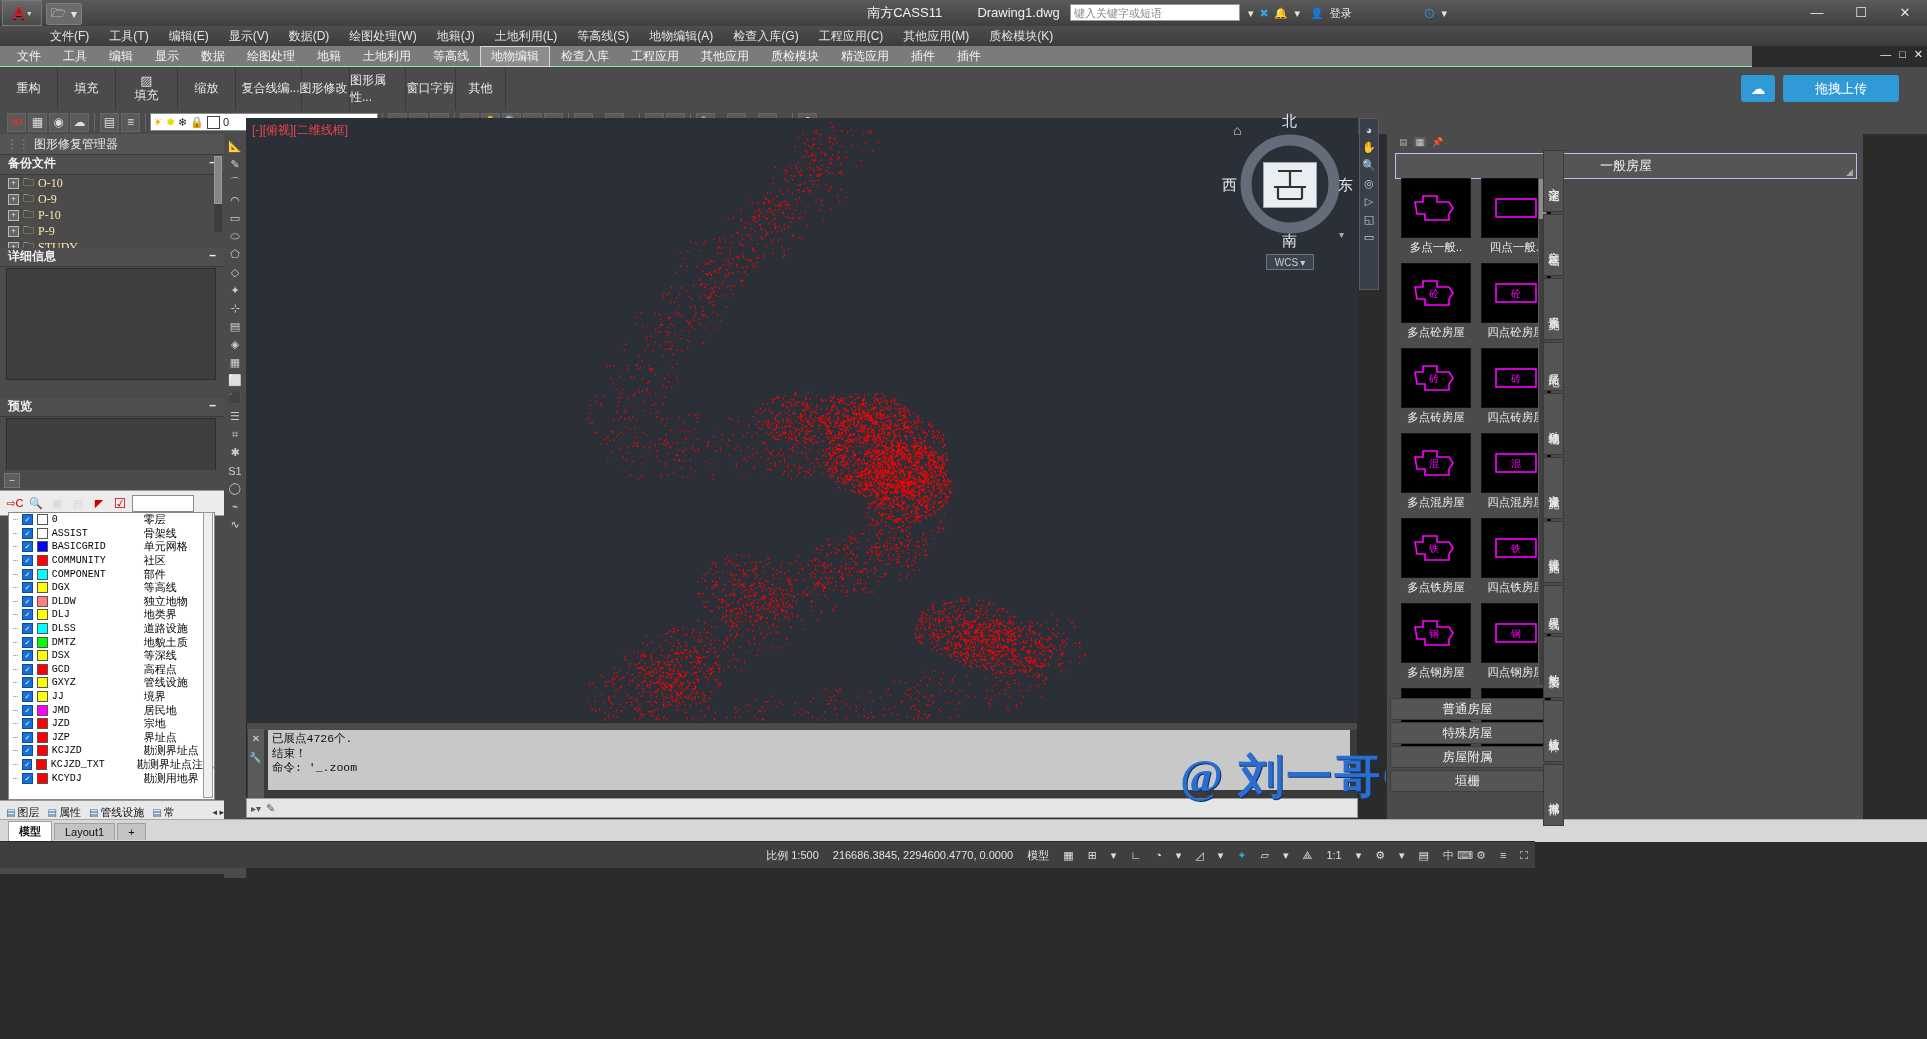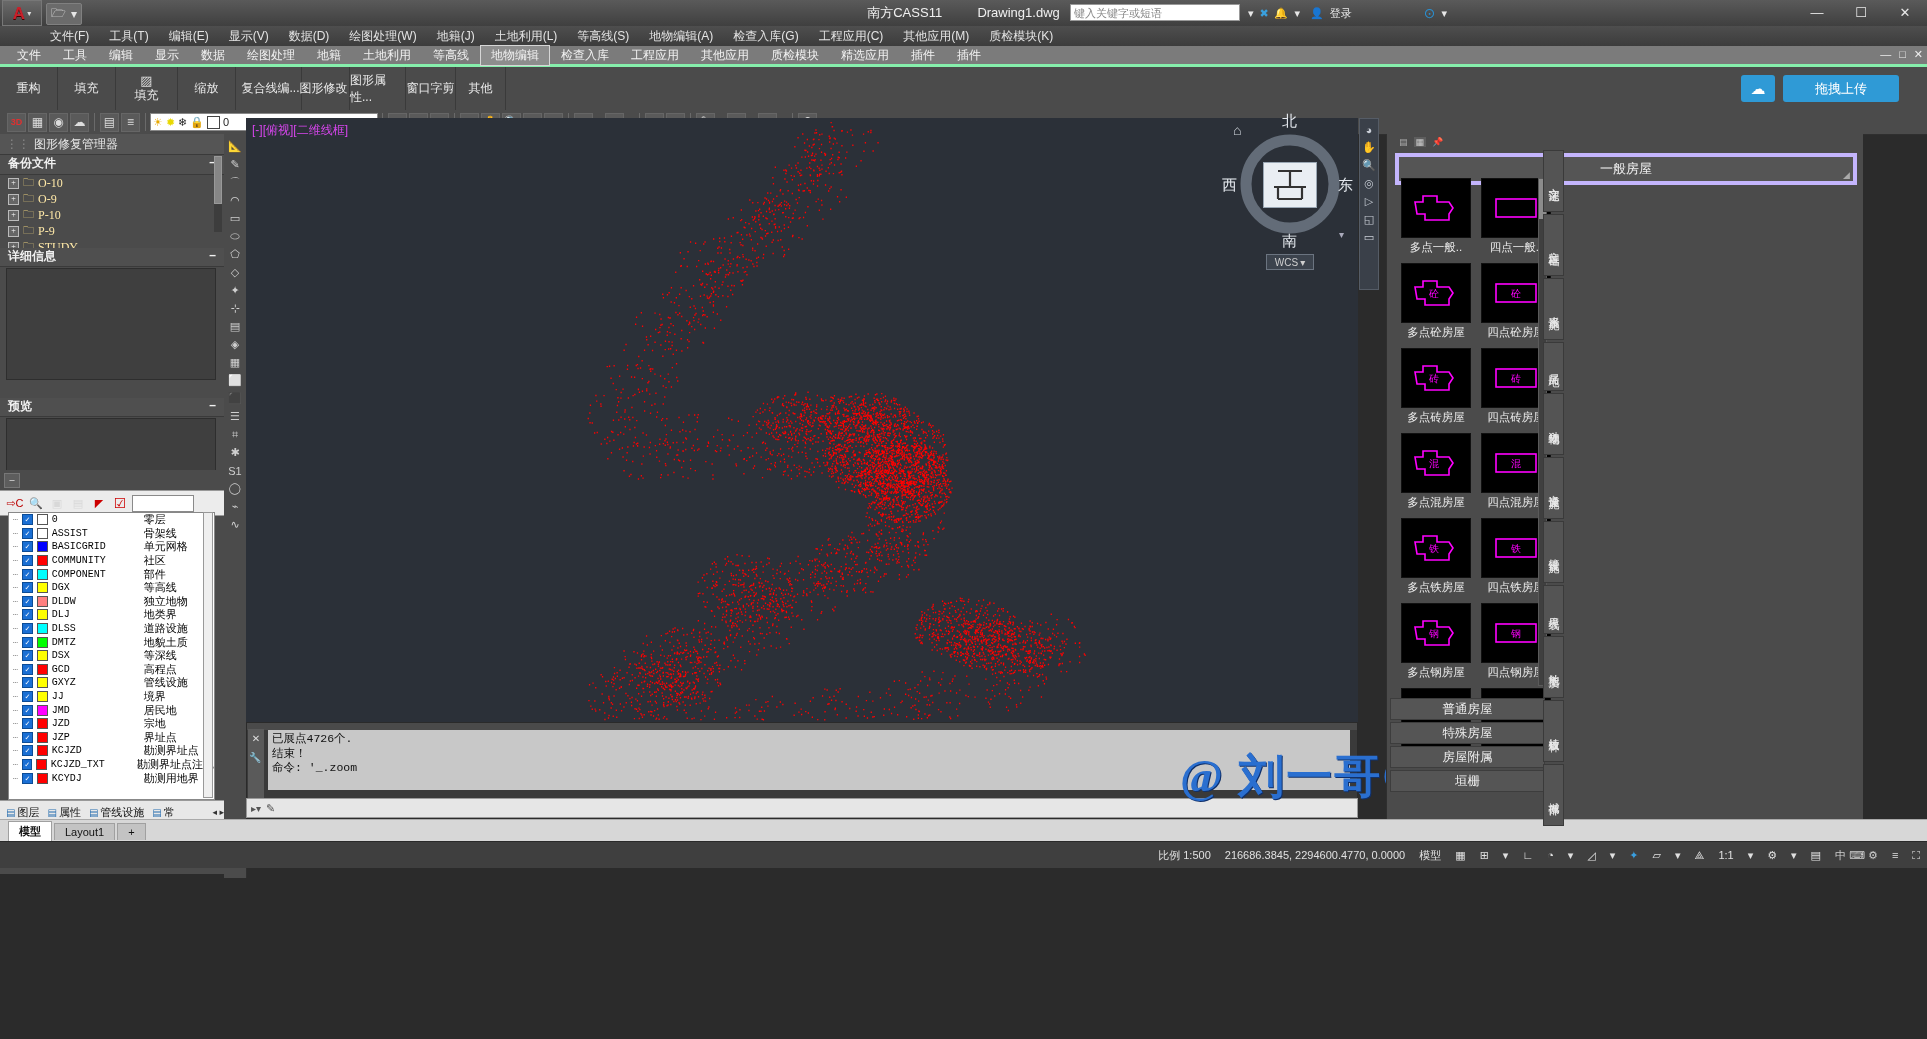--- a/index.html
+++ b/index.html
@@ -13,21 +13,21 @@
   .qicon{font-size:12px;color:#e6e6e6;}
   #title-text{left:0;top:4px;width:1927px;text-align:center;font-size:13px;color:#f0f0f0;pointer-events:none;}
   #searchbox{left:1070px;top:4px;width:170px;height:17px;background:#fff;border:1px solid #999;font-size:11px;color:#888;padding:1px 3px;box-sizing:border-box;}
   #tb-right{left:1248px;top:4px;height:18px;display:flex;align-items:center;gap:6px;font-size:11px;color:#e8e8e8;}
   .wbtn{width:44px;height:25px;display:inline-flex;align-items:center;justify-content:center;font-size:13px;color:#e8e8e8;}
   #winbtns{right:0;top:0;display:flex;}
   
   #menubar{left:0;top:26px;width:1927px;height:20px;background:linear-gradient(#4e4e4e,#3c3c3c);display:flex;align-items:center;padding-left:40px;box-sizing:border-box;}
   .menuitem{padding:2px 10px;font-size:12px;color:#e4e4e4;white-space:nowrap;}
   
-  #tabstrip{left:0;top:46px;width:1927px;height:21px;background:#7b7b7b;display:flex;align-items:center;padding-left:6px;box-sizing:border-box;border-bottom:3px solid #86efac;}
+  #tabstrip{left:0;top:46px;width:1752px;height:21px;background:#7b7b7b;display:flex;align-items:center;padding-left:6px;box-sizing:border-box;border-bottom:1px solid #86efac;}
   .tabitem{padding:2px 11px;font-size:12px;color:#f2f2f2;white-space:nowrap;}
   .tabitem.sel{background:#8d8d8d;border:1px solid #d6d6d6;padding:1px 10px;}
   #tabstrip-right{right:4px;top:48px;display:flex;gap:8px;font-size:11px;color:#eee;}
   
   #ribbon{left:0;top:67px;width:1927px;height:43px;background:#4b4b4b;border-bottom:1px solid #333;}
   .rbtn{top:0;height:43px;border-right:1px solid #3a3a3a;display:flex;flex-direction:column;align-items:center;justify-content:center;font-size:13px;color:#eaeaea;box-sizing:border-box;}
   .rbtn .sub{font-size:12px;}
   #upload-btn{right:28px;top:75px;width:116px;height:27px;background:#2f9ad6;border-radius:3px;color:#fff;font-size:13px;display:flex;align-items:center;justify-content:center;gap:4px;}
   #upload-cloud{right:152px;top:75px;width:34px;height:27px;background:#2f9ad6;border-radius:3px;display:flex;align-items:center;justify-content:center;color:#fff;font-size:15px;}
   
@@ -55,21 +55,21 @@
   .lcn{font-family:"Liberation Sans",sans-serif;font-size:11px;white-space:nowrap;}
   #layerscroll{left:203px;top:512px;width:10px;height:286px;background:#efefef;border:1px solid #999;box-sizing:border-box;}
   
   #lefttabs{left:0;top:800px;width:224px;height:22px;background:#e8e8e8;border-top:1px solid #999;display:flex;align-items:center;gap:2px;font-size:11px;color:#111;padding-left:3px;}
   .lt{display:flex;align-items:center;gap:2px;padding:1px 3px;}
   
   #vtools{left:224px;top:134px;width:22px;height:740px;background:#4b4b4b;border-right:1px solid #2f2f2f;display:flex;flex-direction:column;align-items:center;padding-top:4px;gap:1px;}
   .vico{width:18px;height:17px;display:flex;align-items:center;justify-content:center;font-size:11px;color:#cfcfcf;}
   
   #canvas{left:246px;top:118px;width:1112px;height:604px;background:#2b3038;overflow:hidden;}
-  #vplabel{left:252px;top:122px;font-size:12px;color:#d946ef;}
+  #vplabel{left:252px;top:122px;font-size:12px;color:#ef4444;}
   #wcs{left:1266px;top:254px;width:46px;height:14px;background:#3c434d;border:1px solid #6b7480;font-size:10px;color:#cfcfcf;display:flex;align-items:center;justify-content:center;gap:2px;}
   #viewcube{left:1238px;top:128px;width:104px;height:112px;}
   .cubeface{left:25px;top:34px;width:52px;height:44px;background:#e9eef3;border:1px solid #9aa7b4;}
   .cdir{position:absolute;font-size:15px;color:#e4e8ee;}
   #homeicon{left:1233px;top:122px;font-size:14px;color:#cfd4db;}
   #cube-dd{left:1339px;top:229px;font-size:10px;color:#aab;}
   #navbar{right:548px;top:118px;width:20px;height:172px;background:#3a4049;border:1px solid #555c66;display:flex;flex-direction:column;align-items:center;gap:5px;padding-top:5px;box-sizing:border-box;}
   .nvi{font-size:11px;color:#c9ced6;}
   
   #cmdwrap{left:246px;top:722px;width:1112px;height:82px;background:#3a3a3a;border:1px solid #2a2a2a;box-sizing:border-box;}
@@ -78,26 +78,26 @@
   #cmdtext{left:268px;top:730px;width:1082px;height:60px;background:#c8c8c8;color:#111;font-family:"Liberation Mono","DejaVu Sans Mono",monospace;font-size:11.5px;line-height:14.6px;padding:2px 4px;box-sizing:border-box;overflow:hidden;}
   #cmdinputrow{left:246px;top:798px;width:1112px;height:20px;background:#e6e6e6;border:1px solid #9a9a9a;box-sizing:border-box;display:flex;align-items:center;gap:5px;padding-left:4px;font-size:11px;color:#555;}
   #cmdinput{flex:1;height:15px;background:#fff;border:1px solid #aaa;font-size:11px;color:#333;padding-left:3px;box-sizing:border-box;display:flex;align-items:center;}
   
   #watermark{left:1180px;top:746px;font-size:46px;font-weight:bold;color:#2a6fd0;font-family:"Liberation Serif",serif;letter-spacing:2px;text-shadow:1px 1px 0 #10306a;}
   
   #layouttabs{left:0;top:819px;width:1927px;height:22px;background:#d7d7d7;border-top:1px solid #aaa;display:flex;align-items:center;padding-left:8px;gap:2px;font-size:11px;color:#111;}
   .ltab{padding:2px 10px;background:#c3c3c3;border:1px solid #a0a0a0;border-bottom:none;}
   .ltab.sel{background:#fff;font-weight:bold;}
   
-  #statusbar{left:0;top:841px;width:1927px;height:26px;background:#3f3f3f;border-top:1px solid #2a2a2a;display:flex;align-items:center;font-size:11px;color:#e0e0e0;}
+  #statusbar{left:0;top:841px;width:1535px;height:26px;background:#3f3f3f;border-top:1px solid #2a2a2a;display:flex;align-items:center;font-size:11px;color:#e0e0e0;}
   .sb{padding:0 7px;height:26px;display:flex;align-items:center;gap:3px;}
   
   #rightpanel{left:1386px;top:134px;width:476px;height:685px;background:#4b4b4b;border-left:1px solid #2f2f2f;}
   #rp-toolbar{height:16px;background:#4b4b4b;display:flex;align-items:center;gap:6px;padding-left:12px;}
-  #rp-title{height:24px;background:#555;border:4px solid #c4b5fd;margin:3px 6px 0 8px;display:flex;align-items:center;justify-content:center;font-size:13px;color:#f0f0f0;position:relative;}
+  #rp-title{height:24px;background:#555;border:1px solid #c4b5fd;margin:3px 6px 0 8px;display:flex;align-items:center;justify-content:center;font-size:13px;color:#f0f0f0;position:relative;}
   #symgrid{left:1396px;top:178px;width:160px;display:flex;flex-wrap:wrap;gap:0px;}
   .symcell{width:80px;height:85px;display:flex;flex-direction:column;align-items:center;}
   .symbox{width:68px;height:58px;background:#000;border:1px solid #111;display:flex;align-items:center;justify-content:center;}
   .symlabel{font-size:11.5px;color:#ececec;margin-top:2px;white-space:nowrap;}
   #symscroll{left:1538px;top:178px;width:9px;height:508px;background:#3f3f3f;border:1px solid #5a5a5a;box-sizing:border-box;}
   #symthumb{width:7px;height:40px;background:#8c8c8c;}
   .grpbar{left:1390px;width:155px;height:22px;background:#555;border:1px solid #3d3d3d;display:flex;align-items:center;justify-content:center;font-size:12.5px;color:#efefef;box-sizing:border-box;}
   #rtabs{left:1543px;top:150px;width:22px;}
   .rtab{width:21px;background:#545454;border:1px solid #3a3a3a;margin-bottom:2px;font-size:11px;color:#eaeaea;writing-mode:vertical-rl;text-orientation:upright;display:flex;align-items:center;justify-content:center;padding:5px 0;box-sizing:border-box;letter-spacing:1px;}
 </style>

